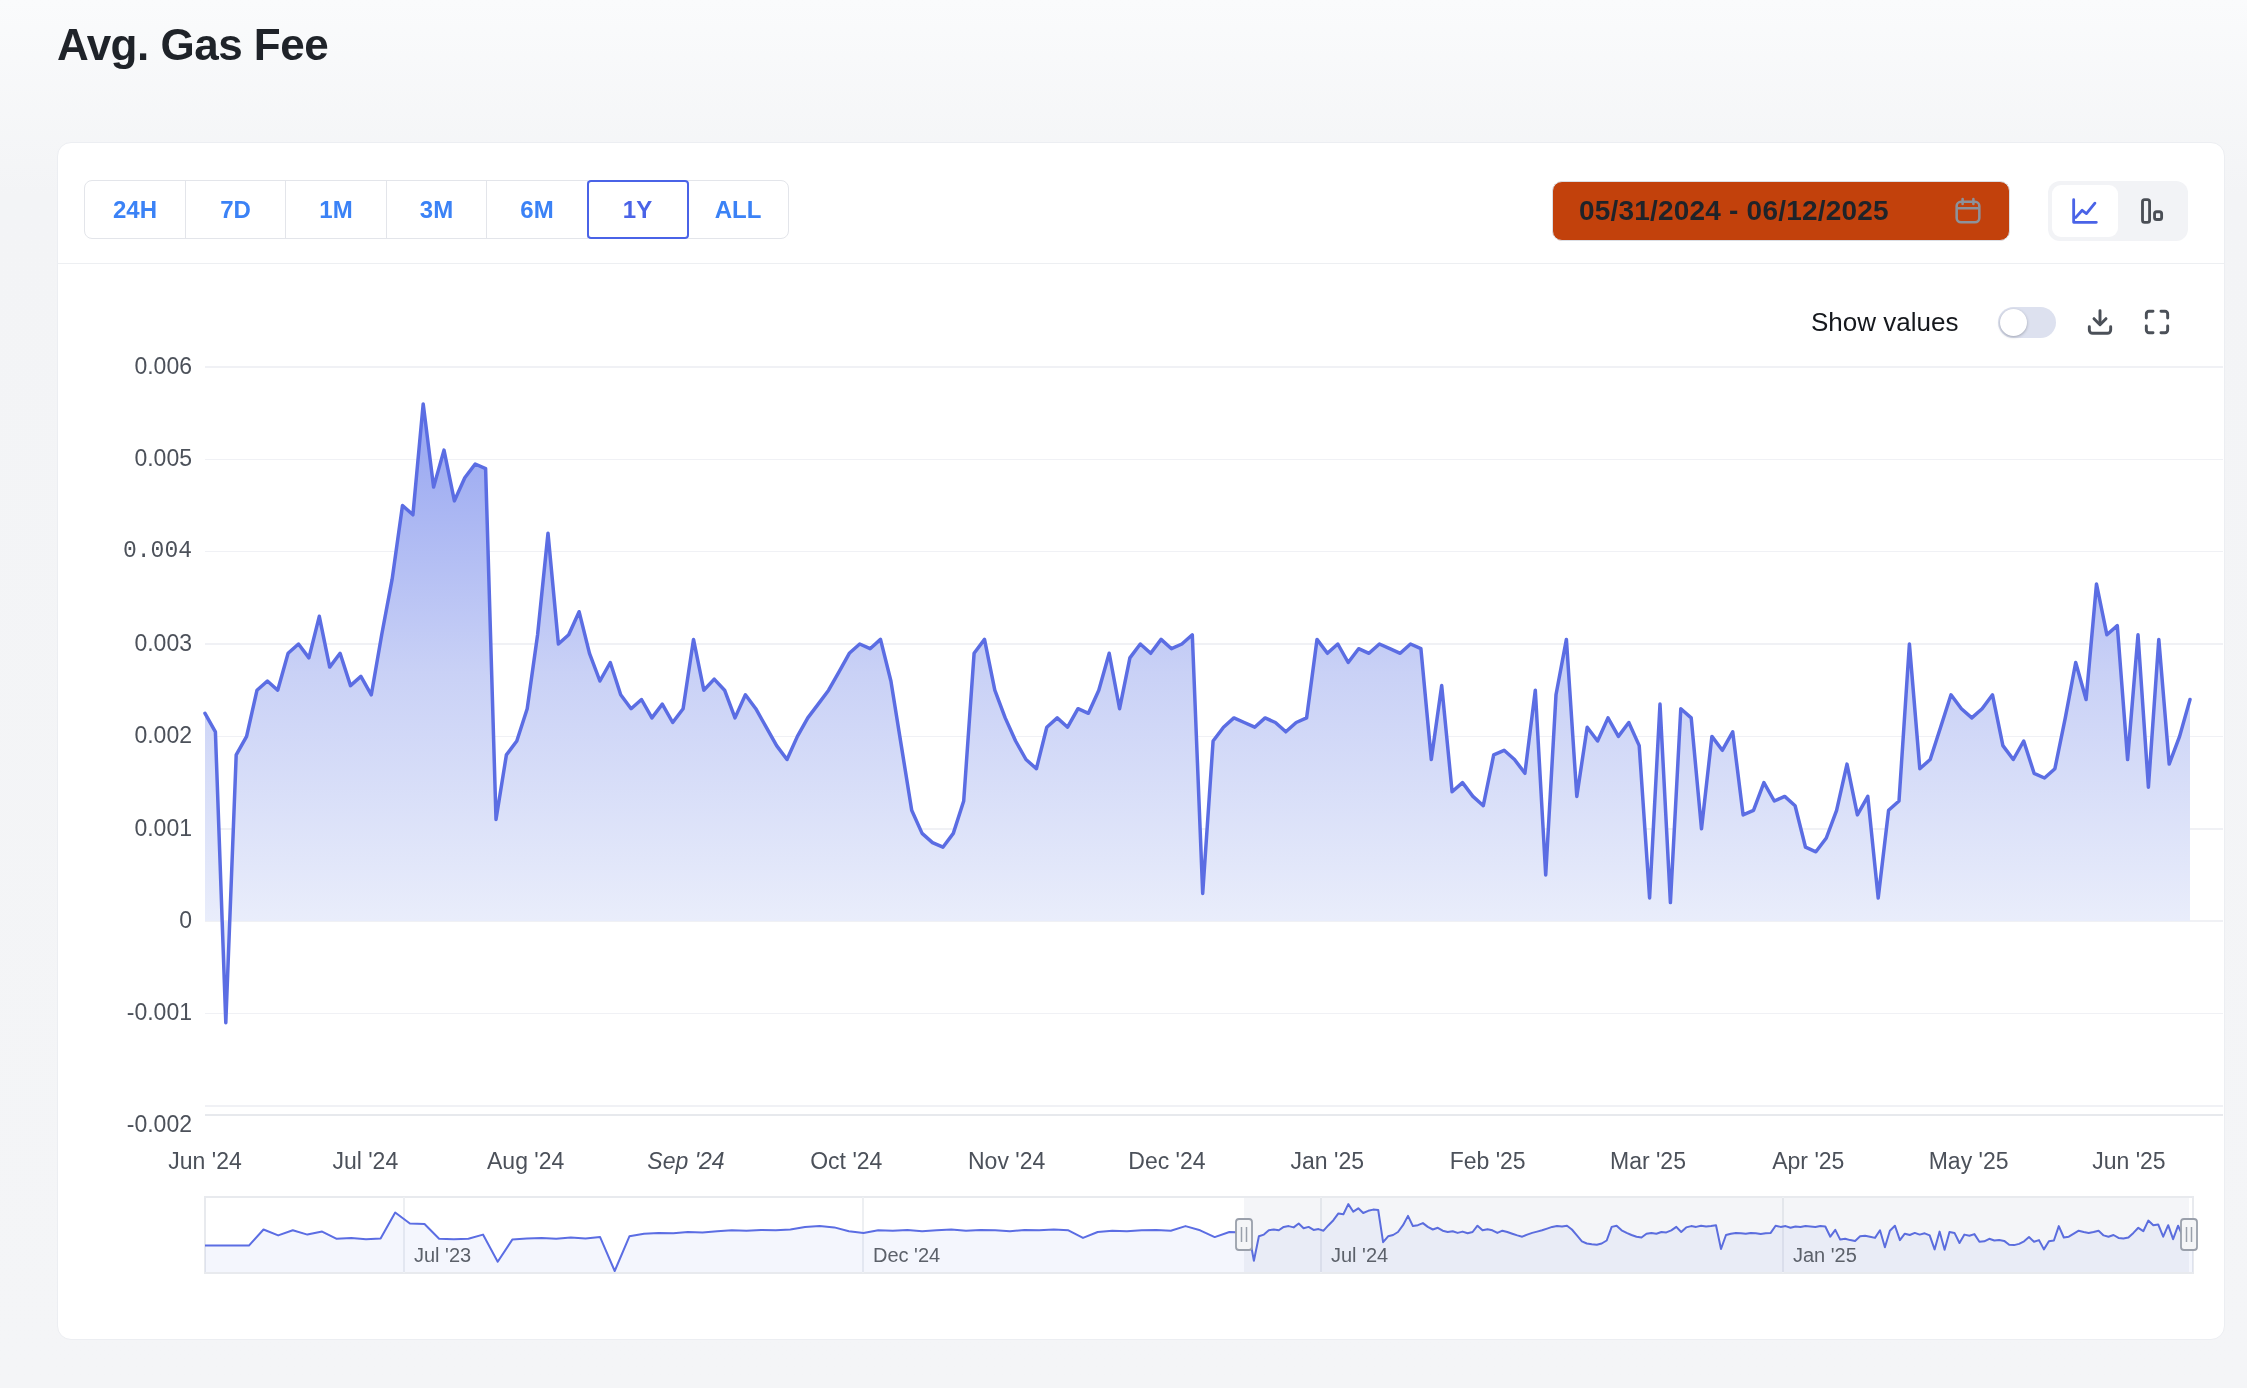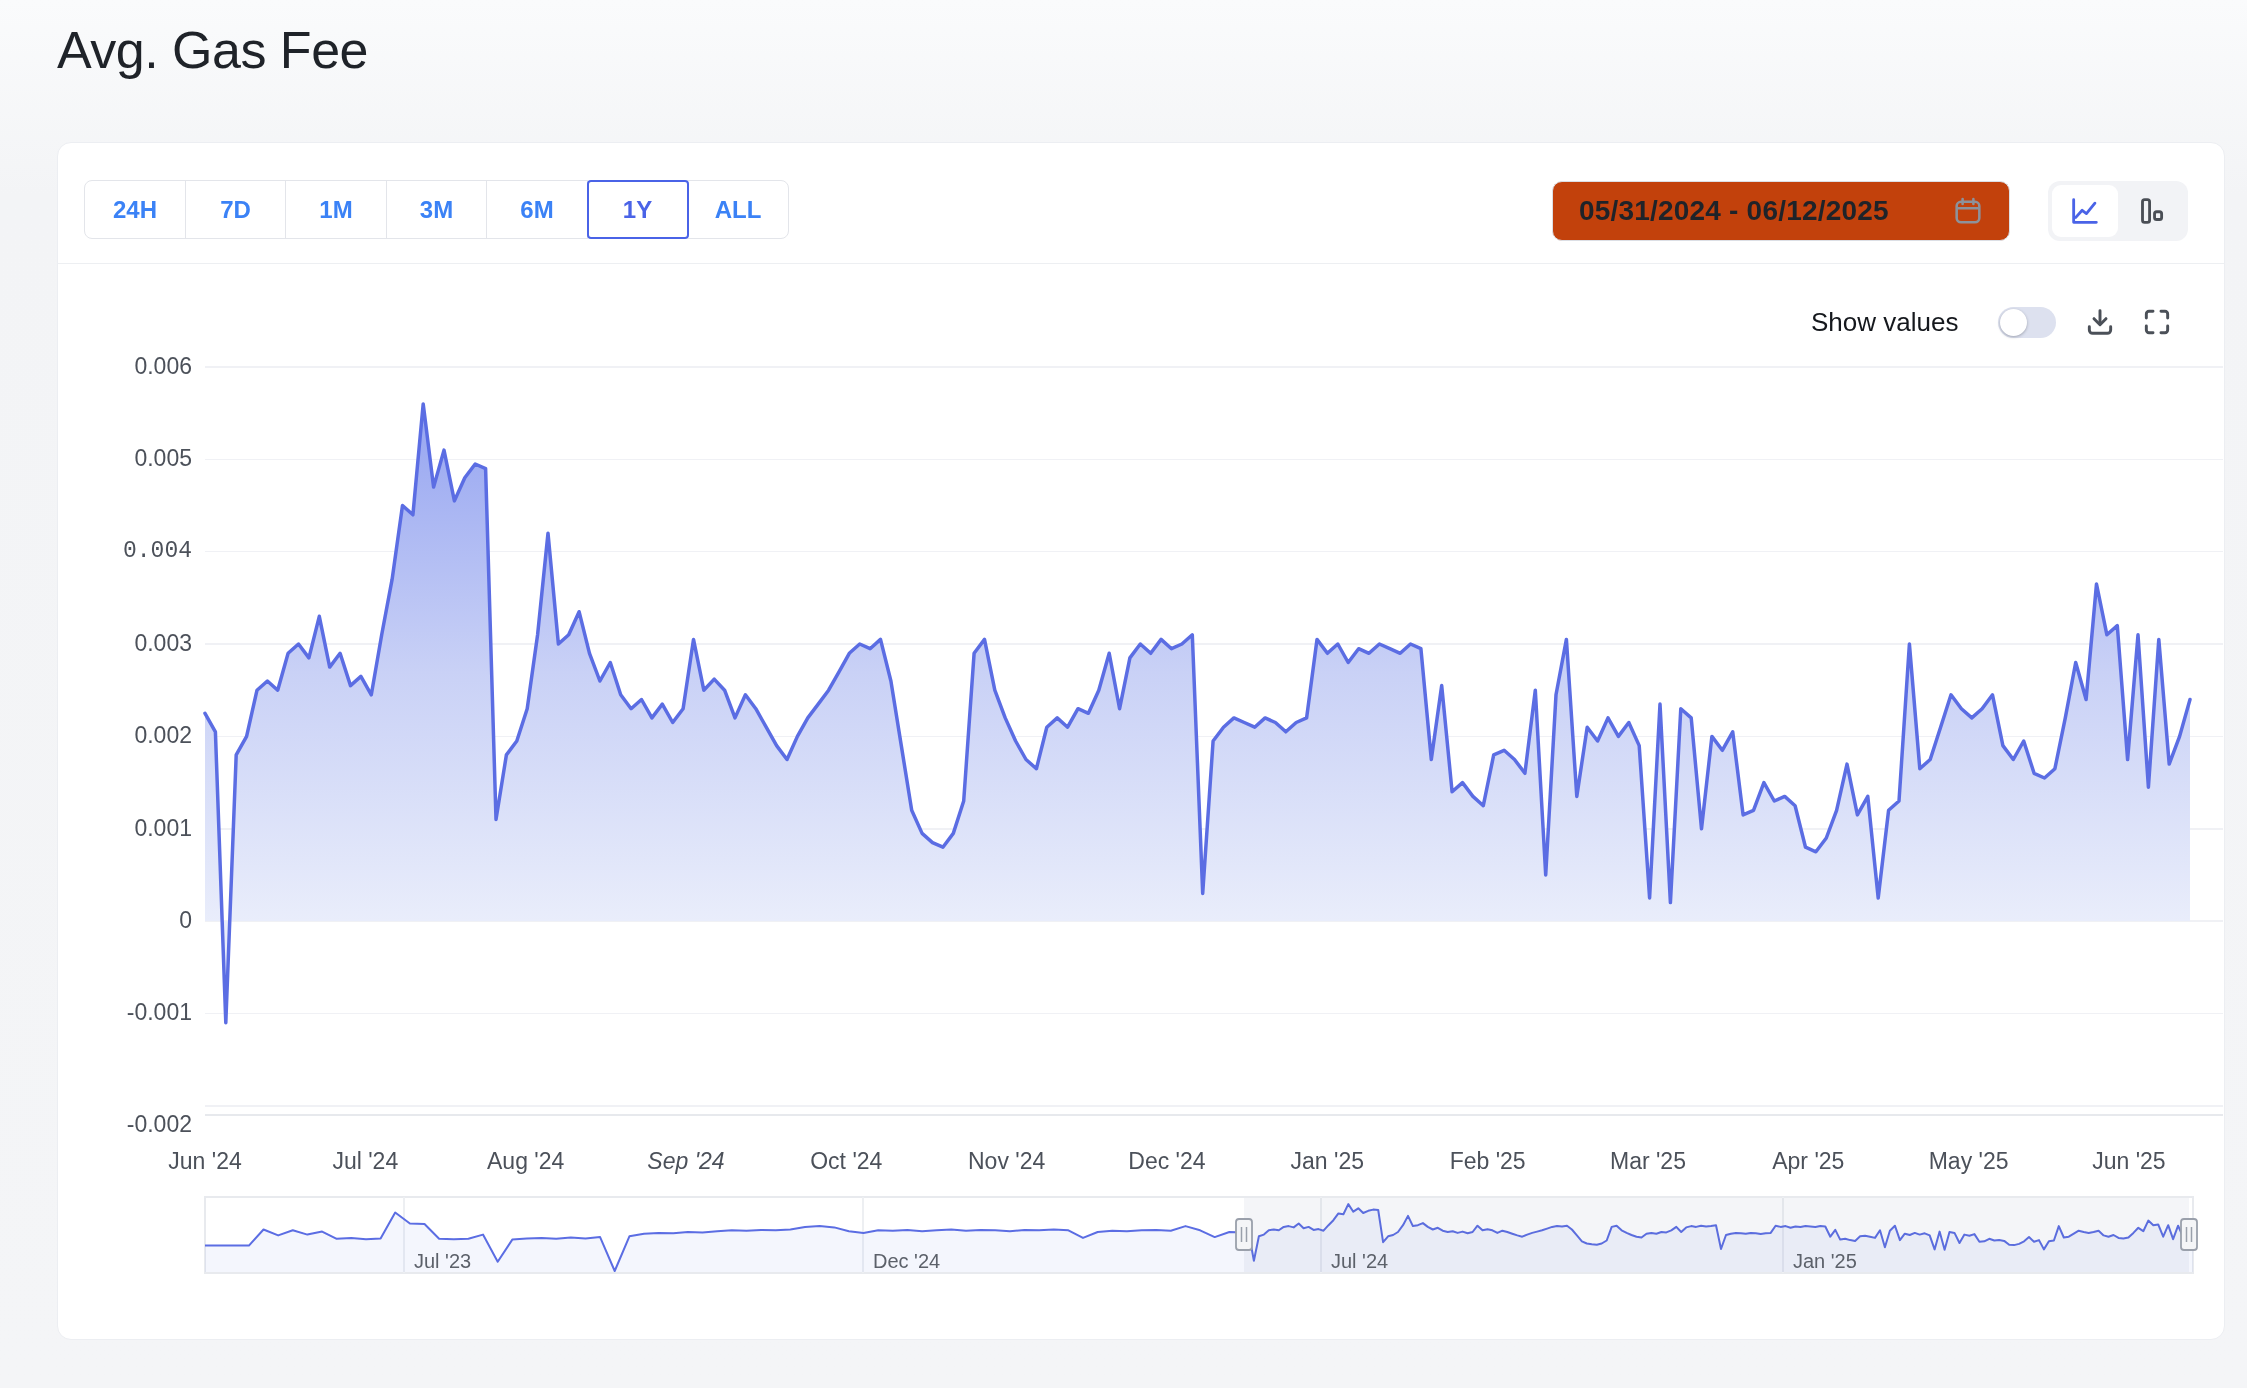--- a/index.html
+++ b/index.html
@@ -3,21 +3,21 @@
 <meta charset="utf-8">
 <style>
   html,body{margin:0;padding:0;background:#f4f5f7;}
   *{box-sizing:border-box;}
   #stage{
     position:relative;width:2247px;height:1388px;overflow:hidden;
     font-family:"Liberation Sans","DejaVu Sans",sans-serif;
     background:linear-gradient(180deg,#fafbfc 0%,#f3f4f6 14%,#f4f5f7 100%);
   }
   .page-title{
-    position:absolute;left:57px;top:20px;font-size:52px;font-weight:400;
+    position:absolute;left:57px;top:20px;font-size:44px;font-weight:700;
     color:#1f2329;letter-spacing:-0.5px;
   }
   .card{
     position:absolute;left:57px;top:142px;width:2168px;height:1198px;
     background:#ffffff;border:1px solid #eceef2;border-radius:14px;
   }
   
   .range-group{position:absolute;left:26px;top:37px;display:flex;}
   .range-btn{
     min-width:102px;height:59px;background:#fff;border:1.5px solid #e3e5ea;
@@ -51,21 +51,21 @@
   .switch .knob{
     position:absolute;left:2px;top:2px;width:27px;height:27px;border-radius:50%;
     background:#fff;box-shadow:0 1px 3px rgba(40,45,60,0.35);
   }
   .icon-btn{position:absolute;top:2px;width:34px;height:34px;cursor:pointer;display:flex;align-items:center;justify-content:center;}
   
   #chart-svg{position:absolute;left:0;top:0;width:2247px;height:1388px;pointer-events:none;}
   .tick-label{position:absolute;font-size:23px;color:#4c515a;}
   .y-tick{width:135px;text-align:right;}
   .x-tick{width:160px;text-align:center;}
-  .nav-label{position:absolute;font-size:20px;color:#5c616a;margin-top:6px;}
+  .nav-label{position:absolute;font-size:20px;color:#5c616a;}
   .plot-hover{position:absolute;left:205px;top:340px;width:2018px;height:775px;}
 </style>
 </head>
 <body>
 
 <div id="stage">
 
   <div class="page-title">Avg. Gas Fee</div>
 
   <div class="card">

